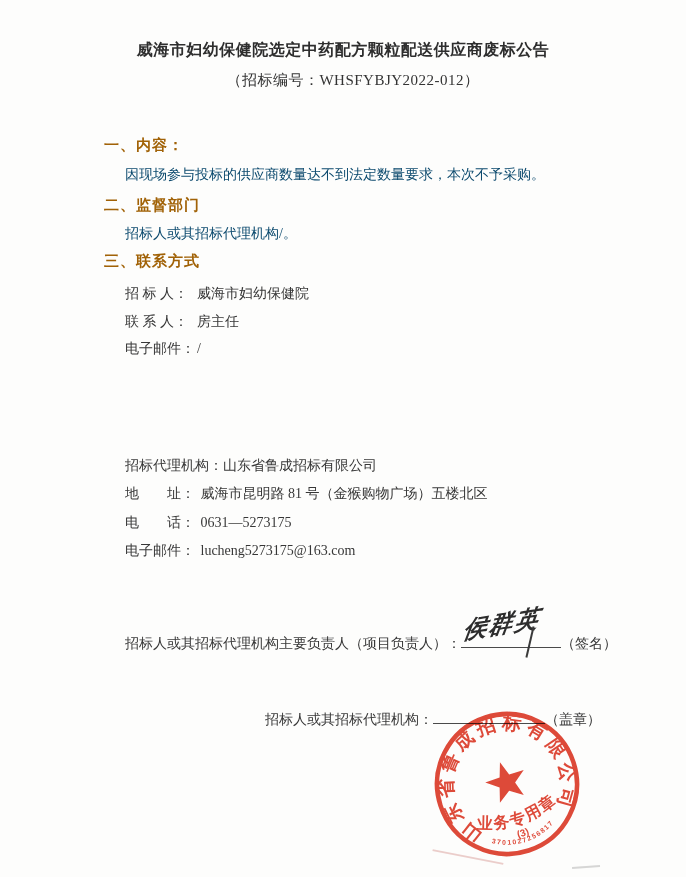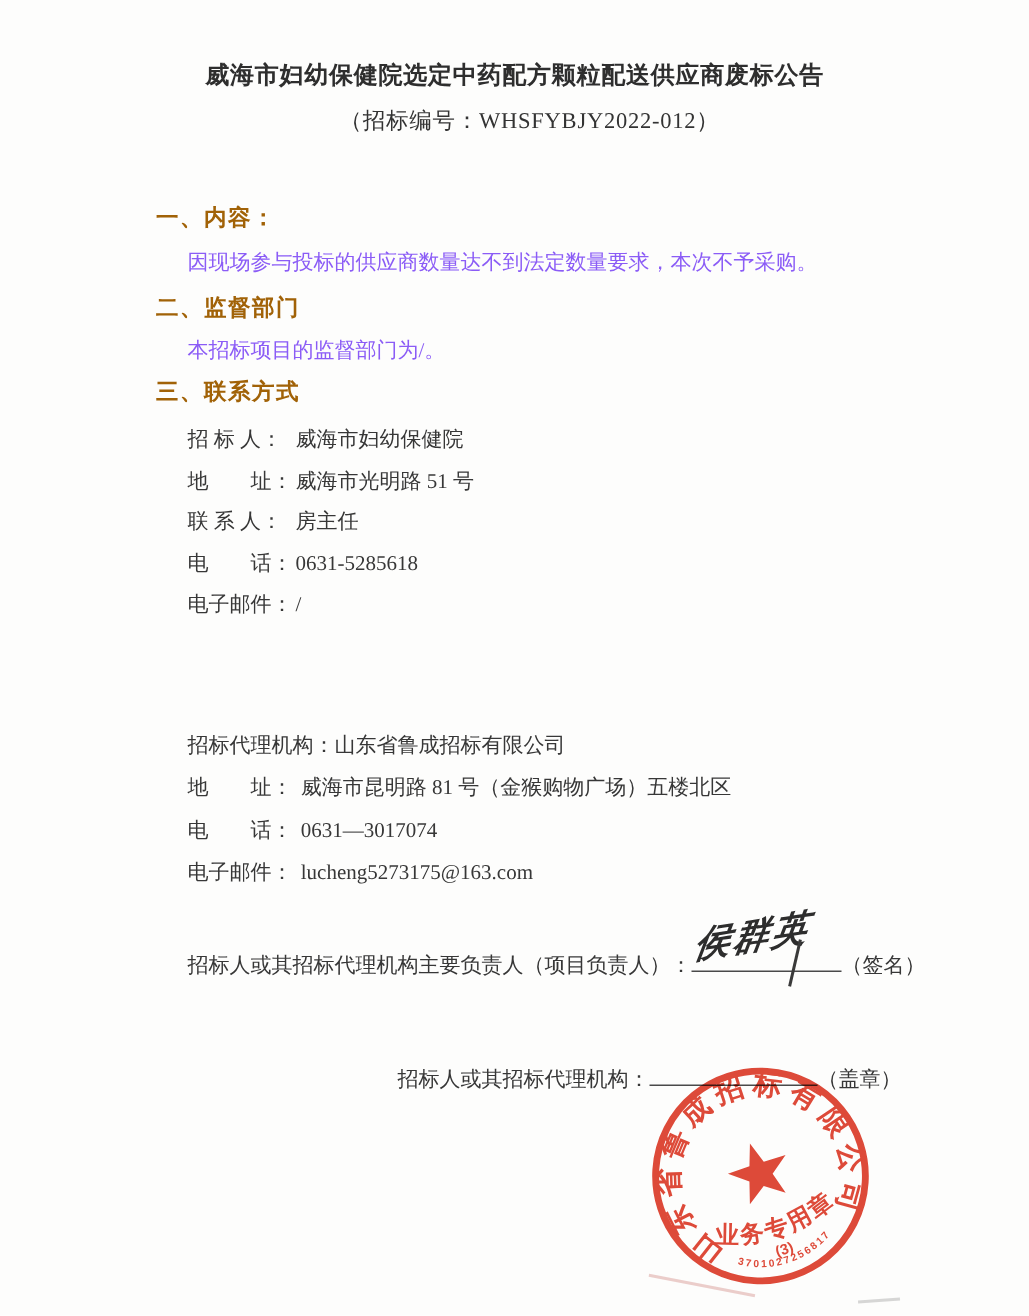--- a/index.html
+++ b/index.html
@@ -23,26 +23,26 @@
     top:71px; left:0; width:100%;
     text-align:center; padding-left:20px;
     font-size:15px; color:#333; letter-spacing:.5px;
   }
   .sec-h {
     left:104px;
     font-family:"Liberation Sans","DejaVu Sans",sans-serif;
     font-weight:700; font-size:15px; color:#a16207;
     letter-spacing:1px;
   }
-  .sec-p { left:125px; font-size:14px; color:#8b5cf6; }
+  .sec-p { left:125px; font-size:14px; color:#0c4a6e; }
   .contact-block { left:125px; font-size:14px; color:#373737; }
   .crow { white-space:pre; line-height:27.6px; }
   .agency .crow { line-height:28.3px; }
   .clabel { display:inline-block; min-width:72px; white-space:pre; }
-  .agency .clabel-wide { display:inline-block; min-width:96px; white-space:pre;margin-top:32px; }
+  .agency .clabel-wide { display:inline-block; min-width:96px; white-space:pre; }
   .cvalue { white-space:pre;margin-top:15px; }
   .signoff-row { font-size:14px; color:#373737; white-space:nowrap; }
   .leader-row { left:125px; top:634px; }
   .org-row { left:265px; top:710px;text-align:center; }
   .u-line {
     display:inline-block; position:relative;
     border-bottom:1.3px solid #4a4a4a; height:14px;
     vertical-align:baseline;
   }
   .u-line.sig { width:100px; }
@@ -81,36 +81,34 @@
 </head>
 <body>
 
 <div class="abs title">威海市妇幼保健院选定中药配方颗粒配送供应商废标公告</div>
 <div class="abs subtitle">（招标编号：WHSFYBJY2022-012）</div>
 
 <div class="abs sec-h" style="top:136px">一、内容：</div>
 <div class="abs sec-p" style="top:166px">因现场参与投标的供应商数量达不到法定数量要求，本次不予采购。</div>
 
 <div class="abs sec-h" style="top:196px">二、监督部门</div>
-<div class="abs sec-p" style="top:225px">本招标项目的监督部门为/。</div>
+<div class="abs sec-p" style="top:225px">招标人或其招标代理机构/。</div>
 
 <div class="abs sec-h" style="top:252px">三、联系方式</div>
 
 <div class="abs contact-block" style="top:280px">
   <div class="crow"><span class="clabel">招 标 人：</span><span class="cvalue">威海市妇幼保健院</span></div>
-  <div class="crow"><span class="clabel">地　　址：</span><span class="cvalue">威海市光明路 51 号</span></div>
   <div class="crow"><span class="clabel">联 系 人：</span><span class="cvalue">房主任</span></div>
-  <div class="crow"><span class="clabel">电　　话：</span><span class="cvalue">0631-5285618</span></div>
   <div class="crow"><span class="clabel">电子邮件：</span><span class="cvalue">/</span></div>
 </div>
 
 <div class="abs contact-block agency" style="top:452px">
   <div class="crow"><span class="clabel-wide">招标代理机构：</span><span class="cvalue">山东省鲁成招标有限公司</span></div>
   <div class="crow"><span class="clabel">地　　址：</span><span class="cvalue"> 威海市昆明路 81 号（金猴购物广场）五楼北区</span></div>
-  <div class="crow"><span class="clabel">电　　话：</span><span class="cvalue"> 0631—3017074</span></div>
+  <div class="crow"><span class="clabel">电　　话：</span><span class="cvalue"> 0631—5273175</span></div>
   <div class="crow"><span class="clabel">电子邮件：</span><span class="cvalue"> lucheng5273175@163.com</span></div>
 </div>
 
 <div class="abs signoff-row leader-row">
   <span>招标人或其招标代理机构主要负责人（项目负责人）：</span><span class="u-line sig"><span class="signature">侯群英</span><span class="sig-tail"></span></span><span>（签名）</span>
 </div>
 
 <div class="abs signoff-row org-row">
   <span>招标人或其招标代理机构：</span><span class="u-line org"></span><span>（盖章）</span>
 </div>

